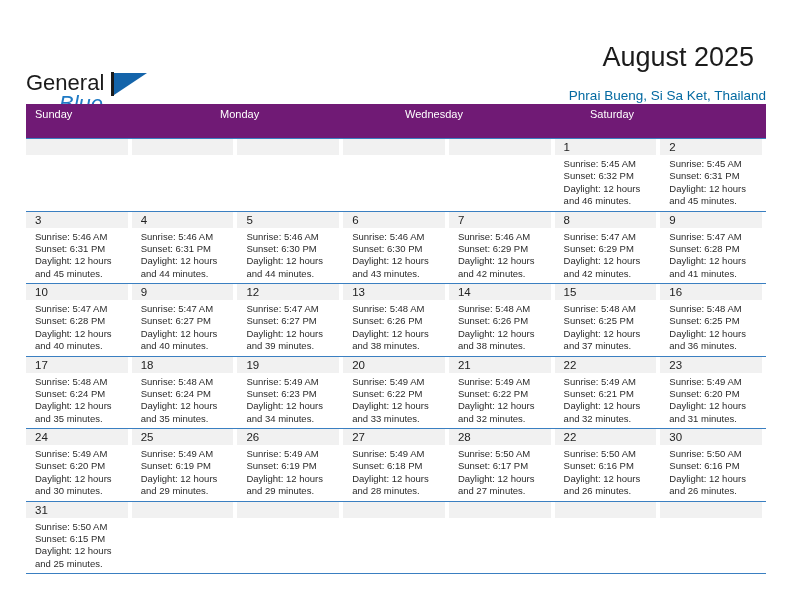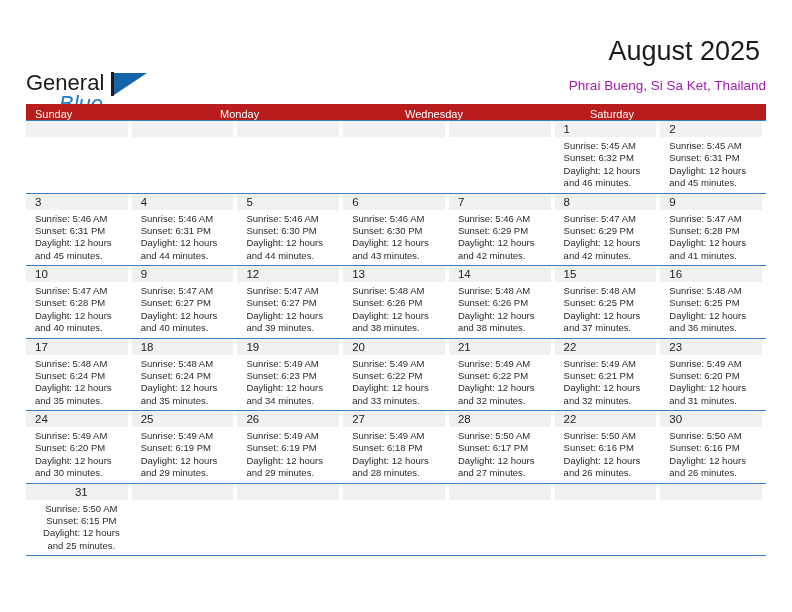--- a/index.html
+++ b/index.html
@@ -79,61 +79,60 @@
     position: absolute;
     right: 0;
     top: 0;
     text-align: right;
   }
   .cal-title {
     font-size: 27px;
     line-height: 34px;
     color: #1b1b1b;
     font-weight: normal;
-    margin: 6px;
+    margin: 12px;
     font-family: "Liberation Sans", sans-serif;
   }
   .cal-subtitle {
     font-size: 13.5px;
     line-height: 20px;
-    color: #a21caf;
+    color: #0369a1;
     margin: 8px 0 0 0;
     font-family: "Liberation Sans", sans-serif;
   }
 
   
   .calendar {
     position: absolute;
     left: 26px;
     top: 104px;
     width: 740px;
   }
   .weekday-row {
     display: flex;
-    background: #b91c1c;
-    height: 16px;
+    background: #701a75;
+    height: 34px;
   }
   .weekday {
     flex: 1 1 0;
     color: #ffffff;
     font-size: 11px;
     line-height: 21px;
     padding-left: 9px;
     box-sizing: border-box;
     white-space: nowrap;
     overflow: hidden;
   }
   .week-row {
     display: flex;
     border-top: 1.5px solid #3a7fc1;
     height: 71.5px;
   }
   .week-row.last {
     border-bottom: 1.5px solid #3a7fc1;
-    text-align: center;
   }
   .day-cell {
     flex: 1 1 0;
     box-sizing: border-box;
     padding-right: 4px;
     position: relative;
     overflow: hidden;
   }
   .day-band {
     height: 16px;

